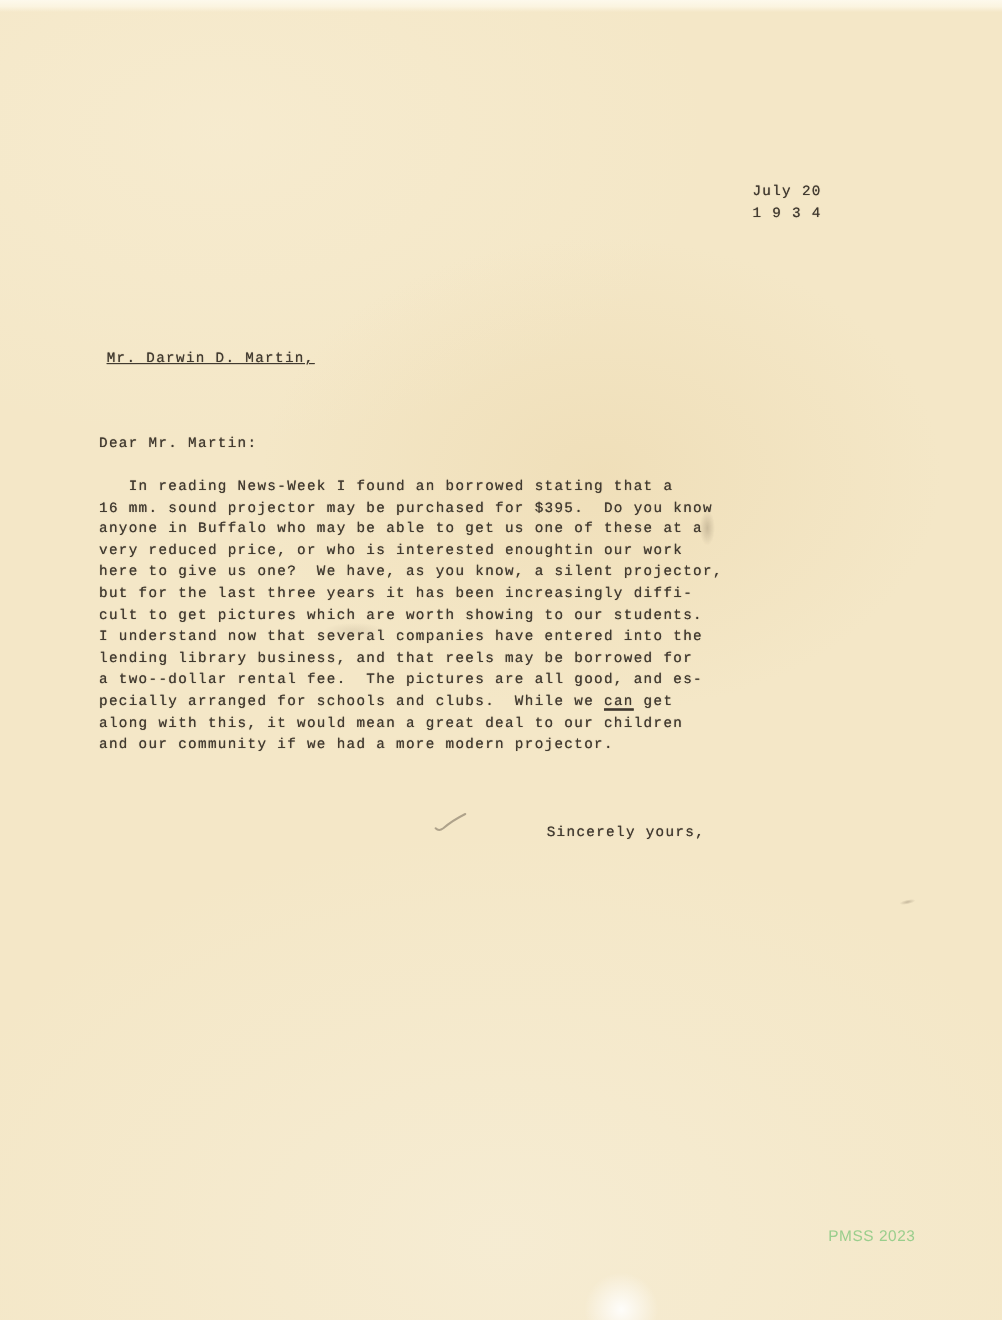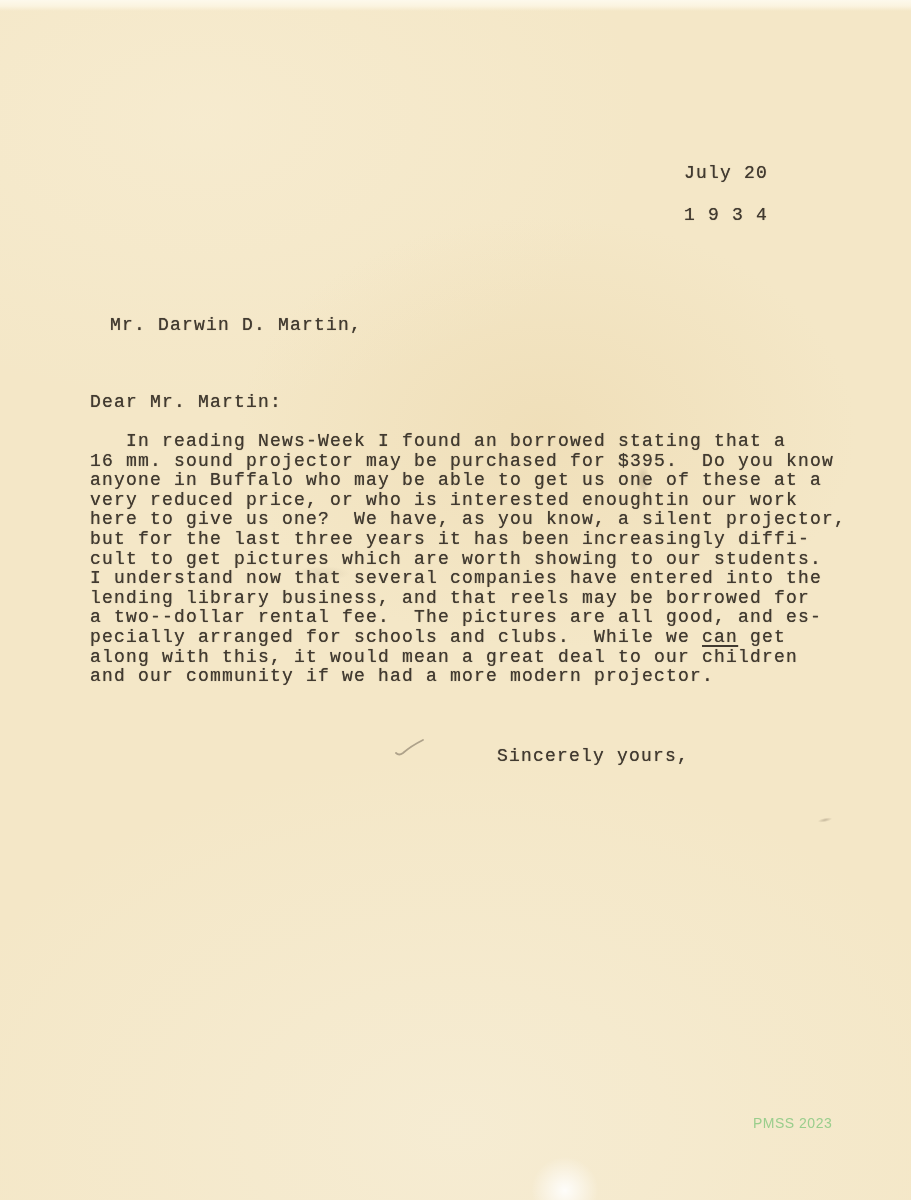--- a/index.html
+++ b/index.html
@@ -19,31 +19,31 @@
       radial-gradient(ellipse 430px 300px at 60% 36%, rgba(234,213,168,0.45), rgba(234,213,168,0) 72%),
       radial-gradient(ellipse 600px 380px at 22% 10%, rgba(248,238,213,0.55), rgba(248,238,213,0) 75%),
       radial-gradient(ellipse 760px 520px at 50% 94%, rgba(247,239,218,0.6), rgba(247,239,218,0) 72%);
   }
   .top-edge {
     position: absolute; top: 0; left: 0; right: 0; height: 11px;
     background: linear-gradient(180deg, #fdf9ec 0%, #fbf4e0 55%, rgba(250,242,221,0) 100%);
   }
   .typed {
     color: #413a30;
-    font-size: 18px;
+    font-size: 13px;
     line-height: 19.6px;
     letter-spacing: 1.2px;
     text-shadow: 0 0 0.7px rgba(63,55,44,0.85);
   }
   .line { white-space: pre; }
   u { text-underline-offset: 3px; text-decoration-thickness: 1.5px; }
 
   .date-block   { position: absolute; left: 684px; top: 164px; }
-  .date-block .line + .line { margin-top: 22px; }
-  .address      { position: absolute; left: 110px;  top: 315px; line-height: 21.4px; }
+  .date-block .line + .line { }
+  .address      { position: absolute; left: 97px;  top: 315px; line-height: 21.4px; text-decoration: underline; }
   .salutation   { position: absolute; left: 90px;  top: 393px; }
   .para-1       { position: absolute; left: 90px;  top: 432px; }
   .para-2       { position: absolute; left: 90px;  top: 694px; }
   .closing      { position: absolute; left: 497px; top: 747px; }
 
   .pen-mark { position: absolute; left: 393px; top: 736px; opacity: 0.75; }
 
   .smudge-a {
     position: absolute; left: 636px; top: 464px; width: 14px; height: 32px;
     background: radial-gradient(ellipse, rgba(105,90,70,0.28), rgba(105,90,70,0) 70%);

